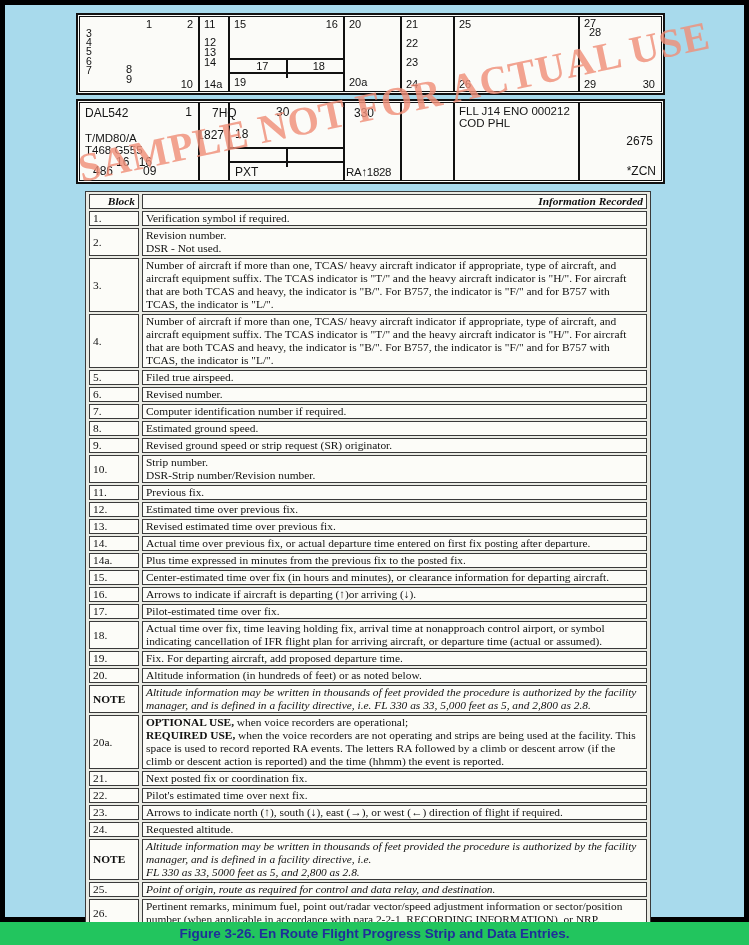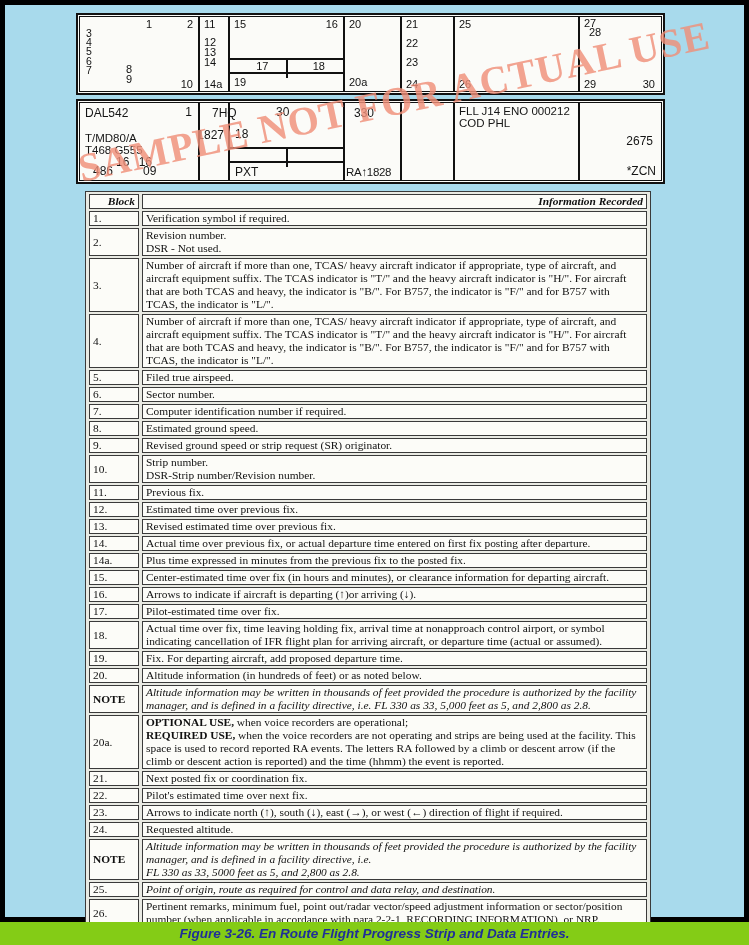--- a/index.html
+++ b/index.html
@@ -51,21 +51,21 @@
   th.block-h { width:50px; text-align:right; font-weight:bold; font-style:italic; font-size:12px; }
   th.info-h  { text-align:right; font-weight:bold; font-style:italic; font-size:12px; }
   td.block-cell { width:50px; vertical-align:middle; }
   td.block-cell.note { font-weight:bold;margin-top:44px; }
   td.info-cell { vertical-align:middle; }
   td.info-cell.italic { font-style:italic; }
   .bold { font-weight:bold; }
 
   
   .caption-row { position:absolute; left:0; top:922px; width:749px; height:23px;
-                 background:#84cc16; display:flex; align-items:center; justify-content:center;font-style:italic; }
+                 background:#22c55e; display:flex; align-items:center; justify-content:center; }
   .caption { font-family:"Liberation Sans", sans-serif; font-weight:bold;
              font-size:13.5px; color:#1f2e99; }
 </style>
 </head>
 <body>
 
 <div class="page">
   <div class="board">
 
     <div class="strip template">
@@ -215,21 +215,21 @@
             </tr>
             <tr>
               <td class="block-cell">5.</td>
               <td class="info-cell">
                 <div><span>Filed true airspeed.</span></div>
               </td>
             </tr>
             <tr>
               <td class="block-cell">6.</td>
               <td class="info-cell">
-                <div><span>Sector number.</span></div>
+                <div><span>Revised number.</span></div>
               </td>
             </tr>
             <tr>
               <td class="block-cell">7.</td>
               <td class="info-cell">
                 <div><span>Computer identification number if required.</span></div>
               </td>
             </tr>
             <tr>
               <td class="block-cell">8.</td>

